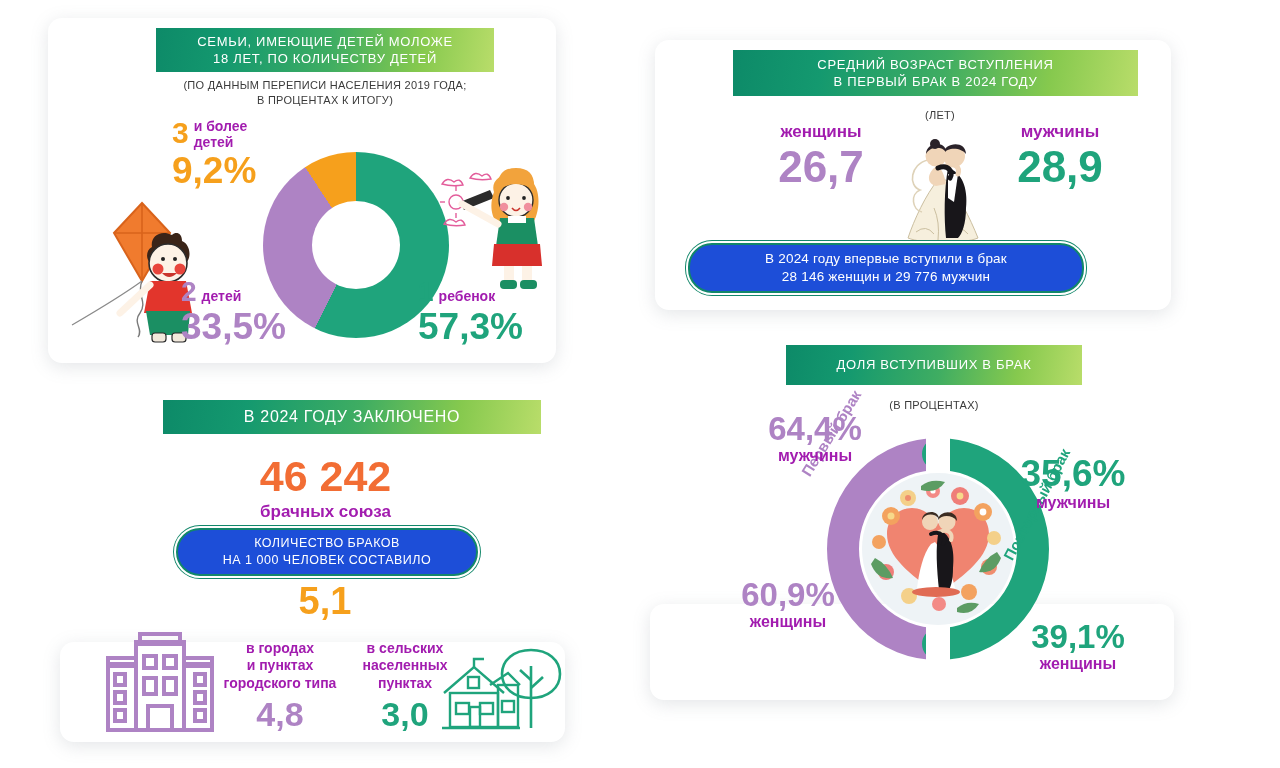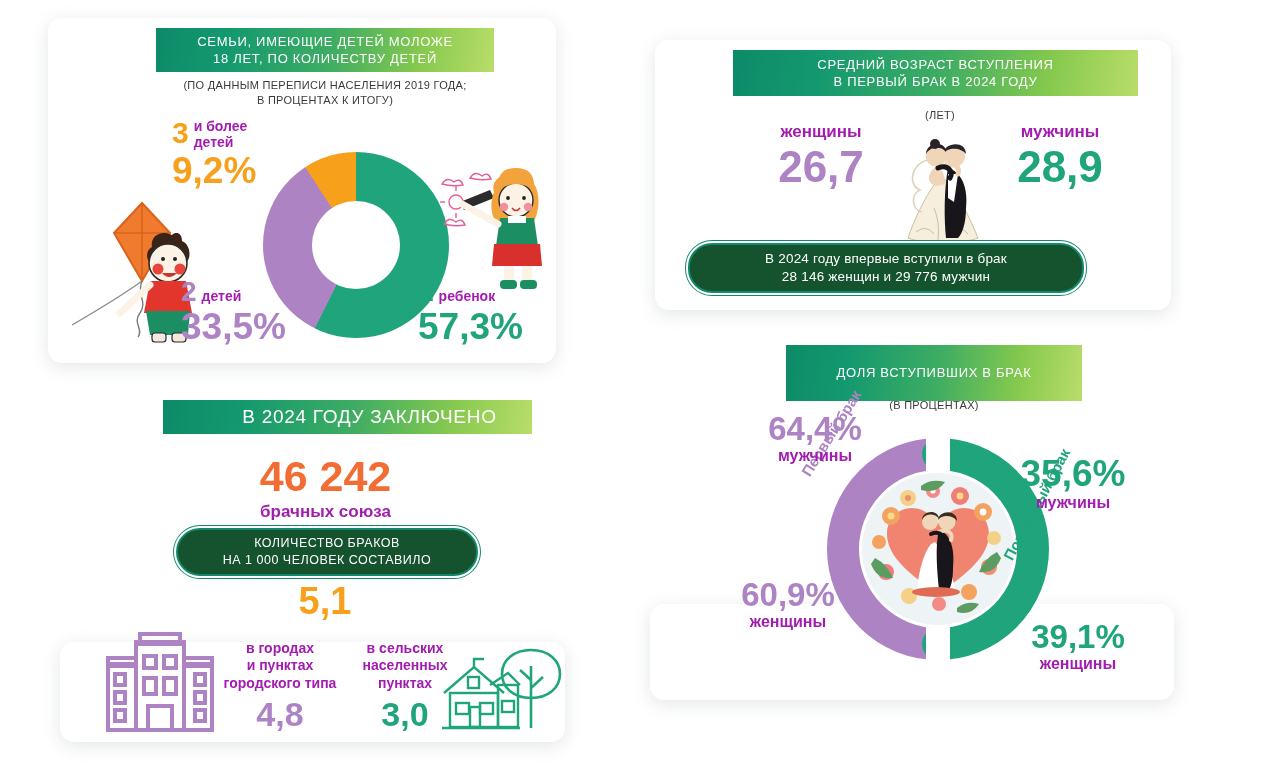--- a/index.html
+++ b/index.html
@@ -32,21 +32,21 @@
     text-align:center;
     color:#3a3a3a;
     font-size:11px;
     letter-spacing:.3px;
     line-height:1.35;
     text-transform:uppercase;
     font-weight:400;
   }
   .pill{
     position:absolute;
-    background:#14532d;
+    background:#1d4ed8;
     border:2px solid #12876a;
     outline:2px solid #ffffff;
     box-shadow:0 0 0 3px #12876a;
     border-radius:24px;
     color:#ffffff;
     display:flex;align-items:center;justify-content:center;
     text-align:center;line-height:1.35;
     letter-spacing:.5px;
   }
   .big{font-weight:bold;line-height:1;}
@@ -172,21 +172,21 @@
 <div style="position:absolute;left:418px;top:278px;">
   <div style="display:flex;align-items:baseline;gap:5px;">
     <span class="big green" style="font-size:28px;">1</span>
     <span class="lbl" style="font-size:14px;">ребенок</span>
   </div>
   <div class="big green" style="font-size:37px;margin-top:2px;">57,3%</div>
 </div>
 
 <div class="panel" style="left:60px;top:642px;width:505px;height:100px;"></div>
 
-<div class="banner" style="left:163px;top:400px;width:325px;height:34px;font-size:19px;padding-left:44px;">
+<div class="banner" style="left:163px;top:400px;width:378px;height:34px;font-size:16px;">
   <div>В 2024 ГОДУ ЗАКЛЮЧЕНО</div>
 </div>
 
 <div class="big redorange" style="position:absolute;left:163px;top:455px;width:325px;text-align:center;font-size:43px;">46 242</div>
 <div class="lbl" style="position:absolute;left:163px;top:502px;width:325px;text-align:center;font-size:17px;">брачных союза</div>
 
 <div class="pill" style="left:176px;top:528px;width:298px;height:44px;font-size:12.5px;">
   <div>
     <div>КОЛИЧЕСТВО БРАКОВ</div>
     <div>НА 1 000 ЧЕЛОВЕК СОСТАВИЛО</div>
@@ -305,21 +305,21 @@
 
 <div class="pill" style="left:688px;top:243px;width:392px;height:46px;font-size:13.5px;font-weight:normal;letter-spacing:.2px;">
   <div>
     <div>В 2024 году впервые вступили в брак</div>
     <div>28 146 женщин и 29 776 мужчин</div>
   </div>
 </div>
 
 <div class="panel" style="left:650px;top:604px;width:524px;height:96px;"></div>
 
-<div class="banner" style="left:786px;top:345px;width:296px;height:56px;font-size:13px;">
+<div class="banner" style="left:786px;top:345px;width:296px;height:40px;font-size:13px;">
   <div>ДОЛЯ ВСТУПИВШИХ В БРАК</div>
 </div>
 
 <div class="subcap" style="left:834px;top:398px;width:200px;font-size:11px;">(В ПРОЦЕНТАХ)</div>
 
 <div class="arcwrap" style="left:823px;top:434px;width:230px;height:230px;">
   <svg viewBox="0 0 230 230" style="width:230px;height:230px;">
 
     <path d="M115,20 A95,95 0 0 0 115,210" fill="none" stroke="#AE83C4" stroke-width="32" stroke-linecap="round"></path>
 

